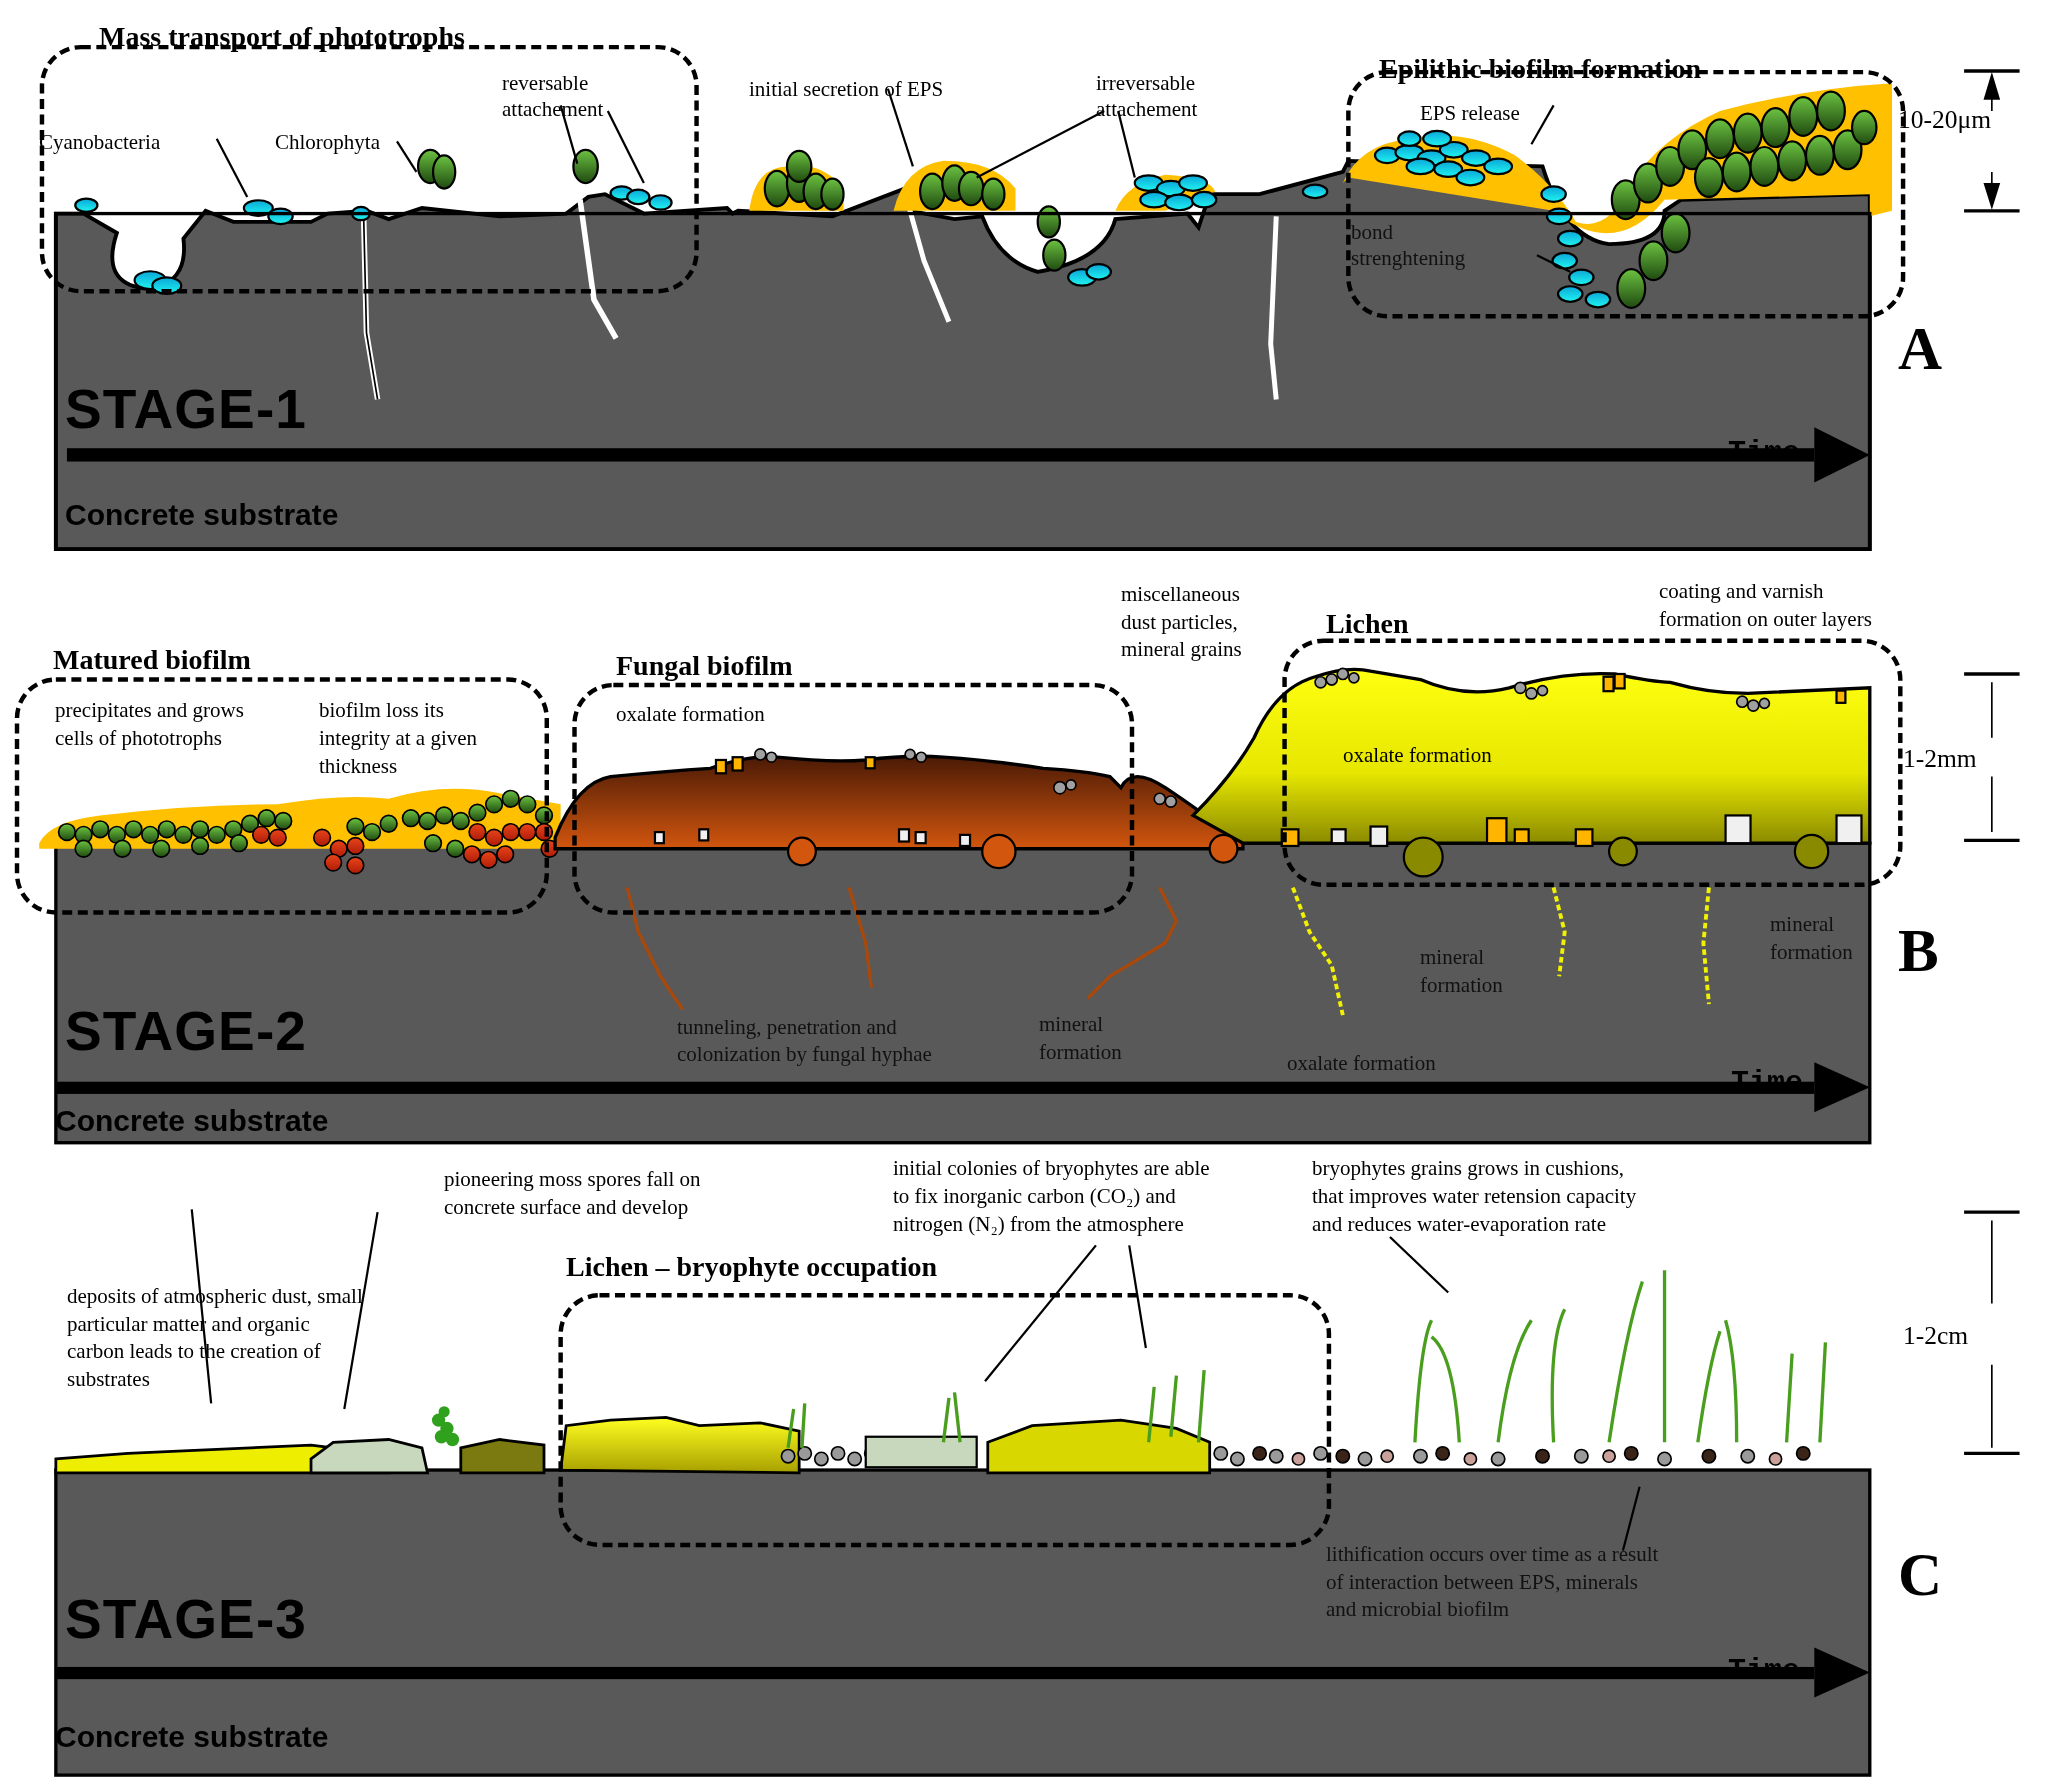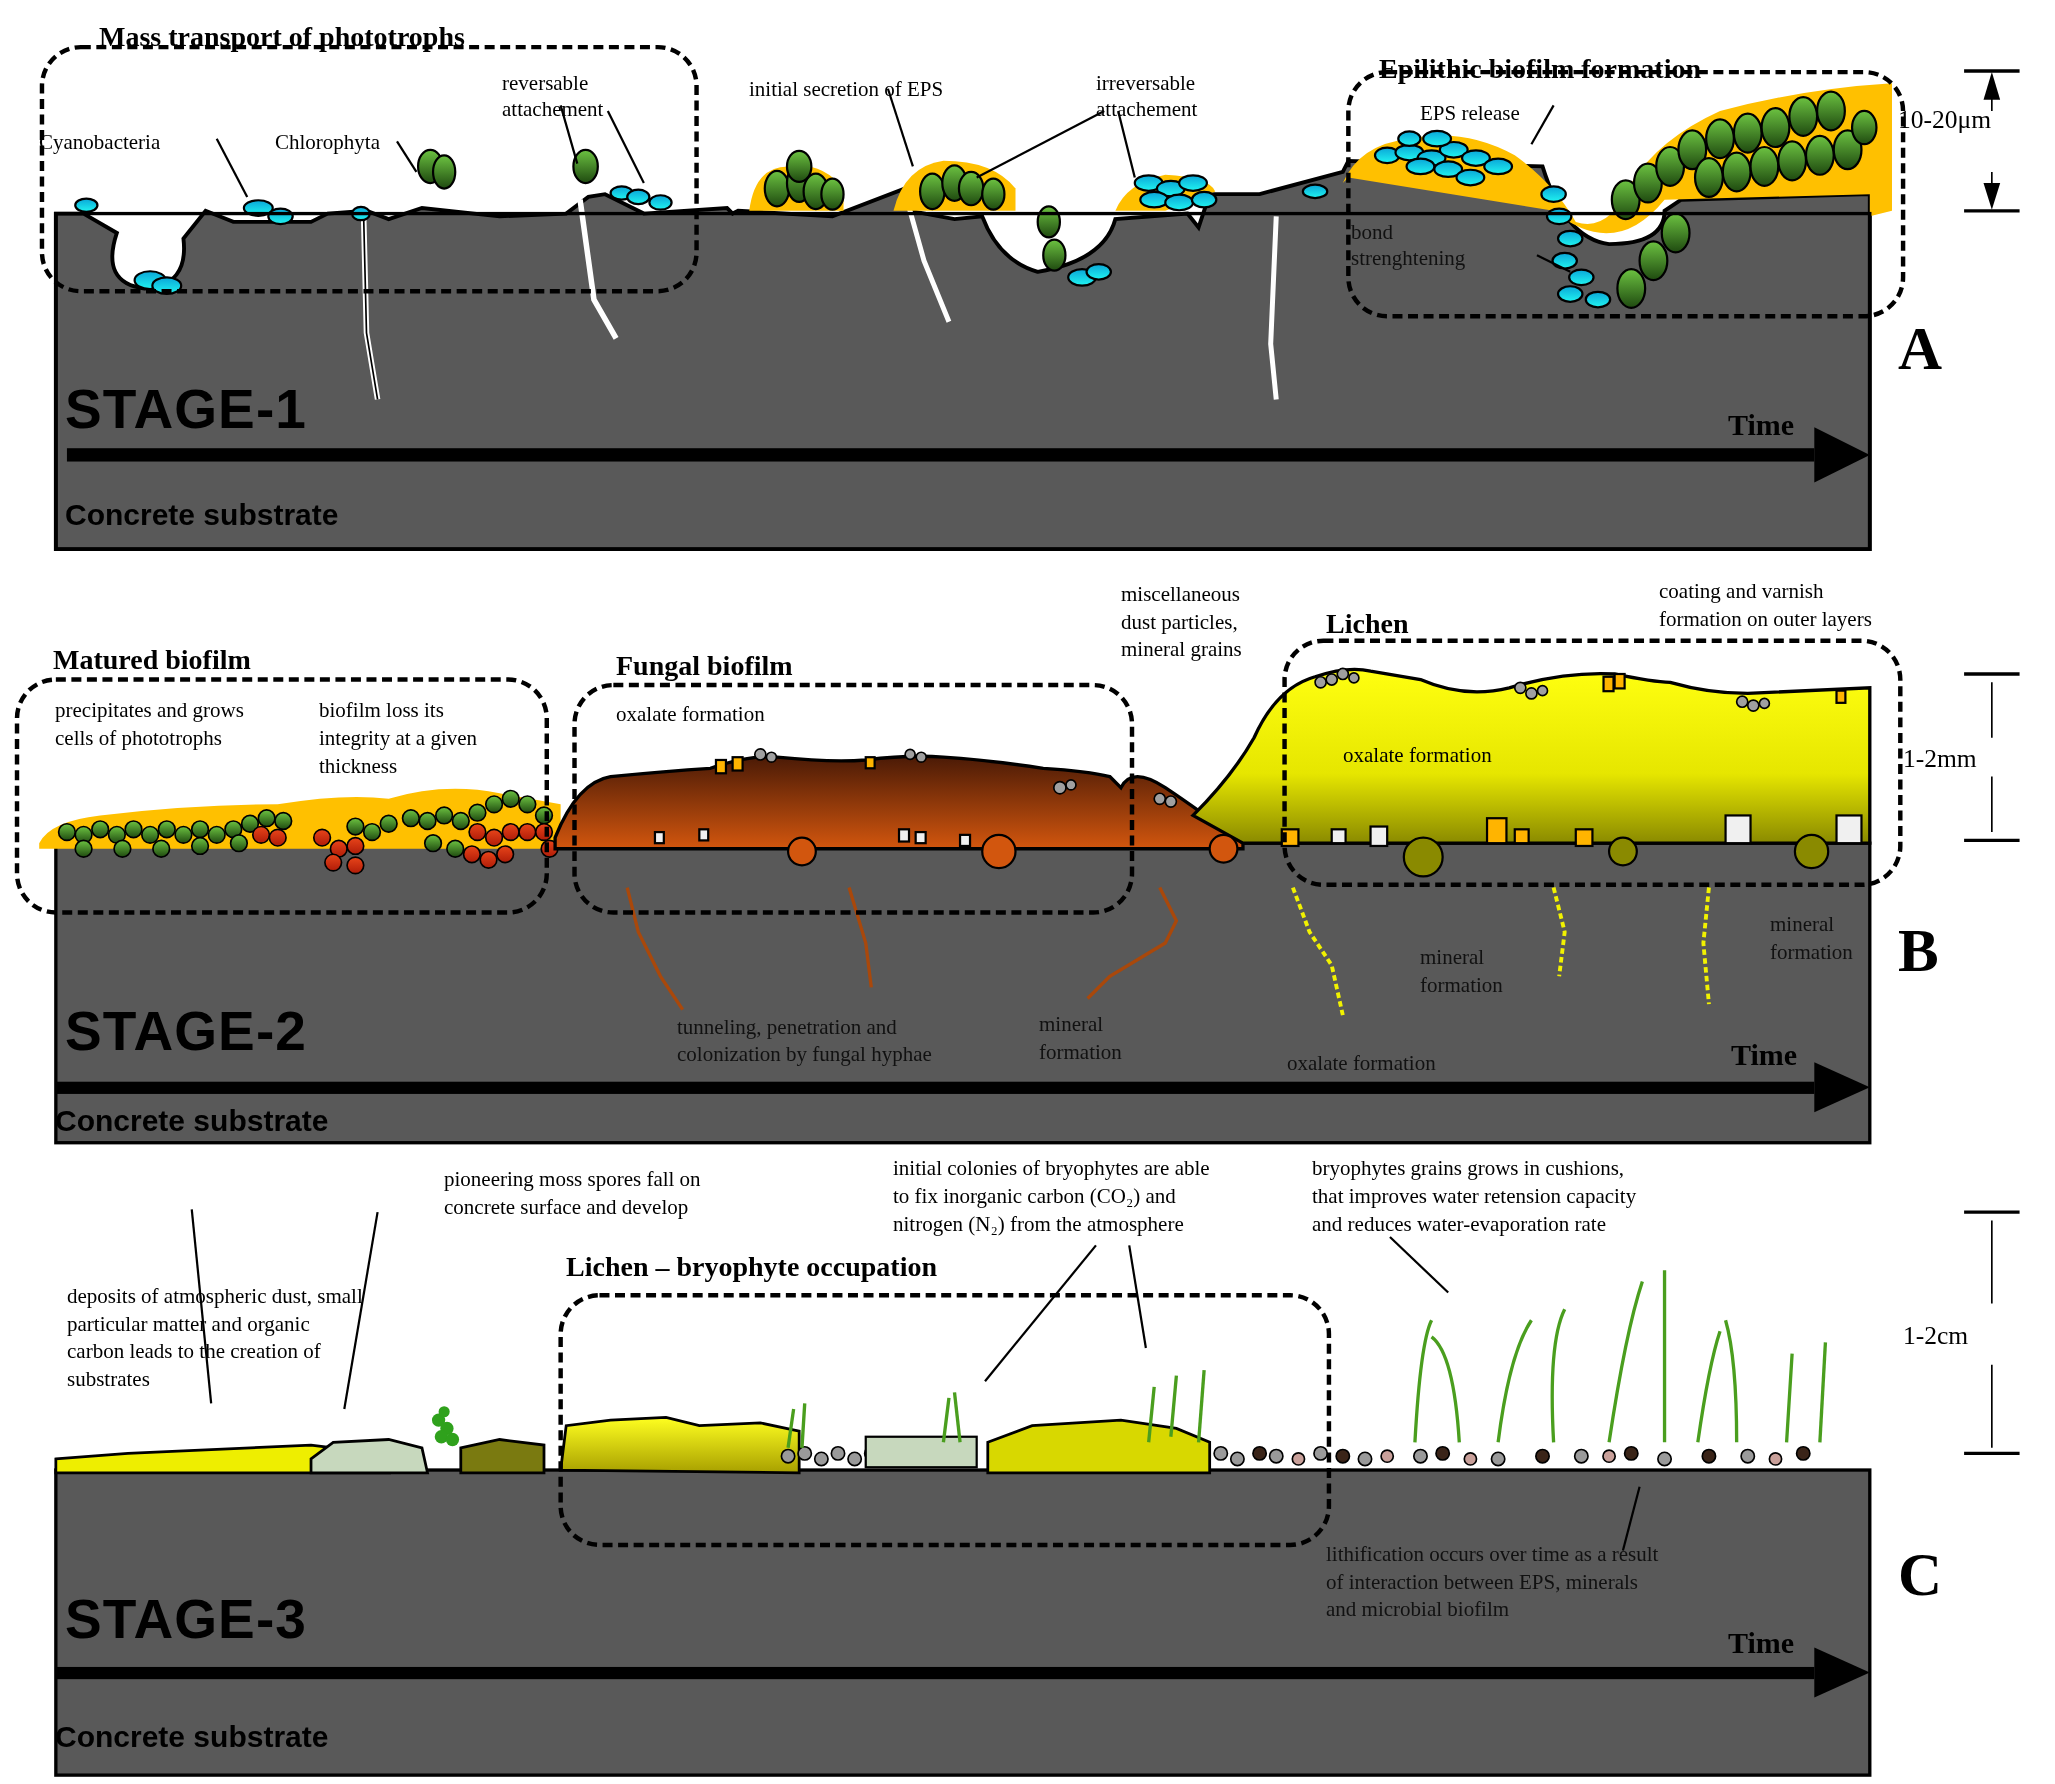--- a/index.html
+++ b/index.html
@@ -2,21 +2,21 @@
 <html style="font-size:9px"><head>
 <meta charset="utf-8">
 <style>
   html,body{margin:0;padding:0;background:#fff;}
   body{width:2056px;height:1784px;position:relative;overflow:hidden;font-family:"DejaVu Serif","Liberation Serif",serif;color:#000;}
   svg{position:absolute;left:0;top:0;}
   .lbl{position:absolute;font-family:Liberation Serif, serif;font-size:21px;line-height:28px;white-space:nowrap;}
   .title{position:absolute;font-family:"Liberation Serif","DejaVu Serif",serif;font-weight:bold;font-size:28px;white-space:nowrap;}
   .stage{position:absolute;font-family:Liberation Sans, sans-serif;font-weight:bold;font-size:55px;letter-spacing:1.1px;}
   .sub{position:absolute;font-family:Liberation Sans, sans-serif;font-weight:bold;font-size:30px;}
-  .time{position:absolute;font-family:Liberation Serif, serif;font-weight:bold;font-size:30px;}
+  .time{position:absolute;font-family:Liberation Mono, monospace;font-weight:bold;font-size:30px;margin-top:28px;}
   .panel{position:absolute;font-family:"Liberation Serif","DejaVu Serif",serif;font-weight:bold;font-size:61px;}
   .scale{position:absolute;font-family:"Liberation Serif","DejaVu Serif",serif;font-size:25.5px;}
 </style>
 </head>
 <body>
 
 <svg width="2056" height="1784" viewBox="0 0 3705 3216">
   <defs>
     <linearGradient id="gCyan" x1="0" y1="0" x2="0" y2="1">
         <stop offset="0" stop-color="#0aa6d8"></stop>

